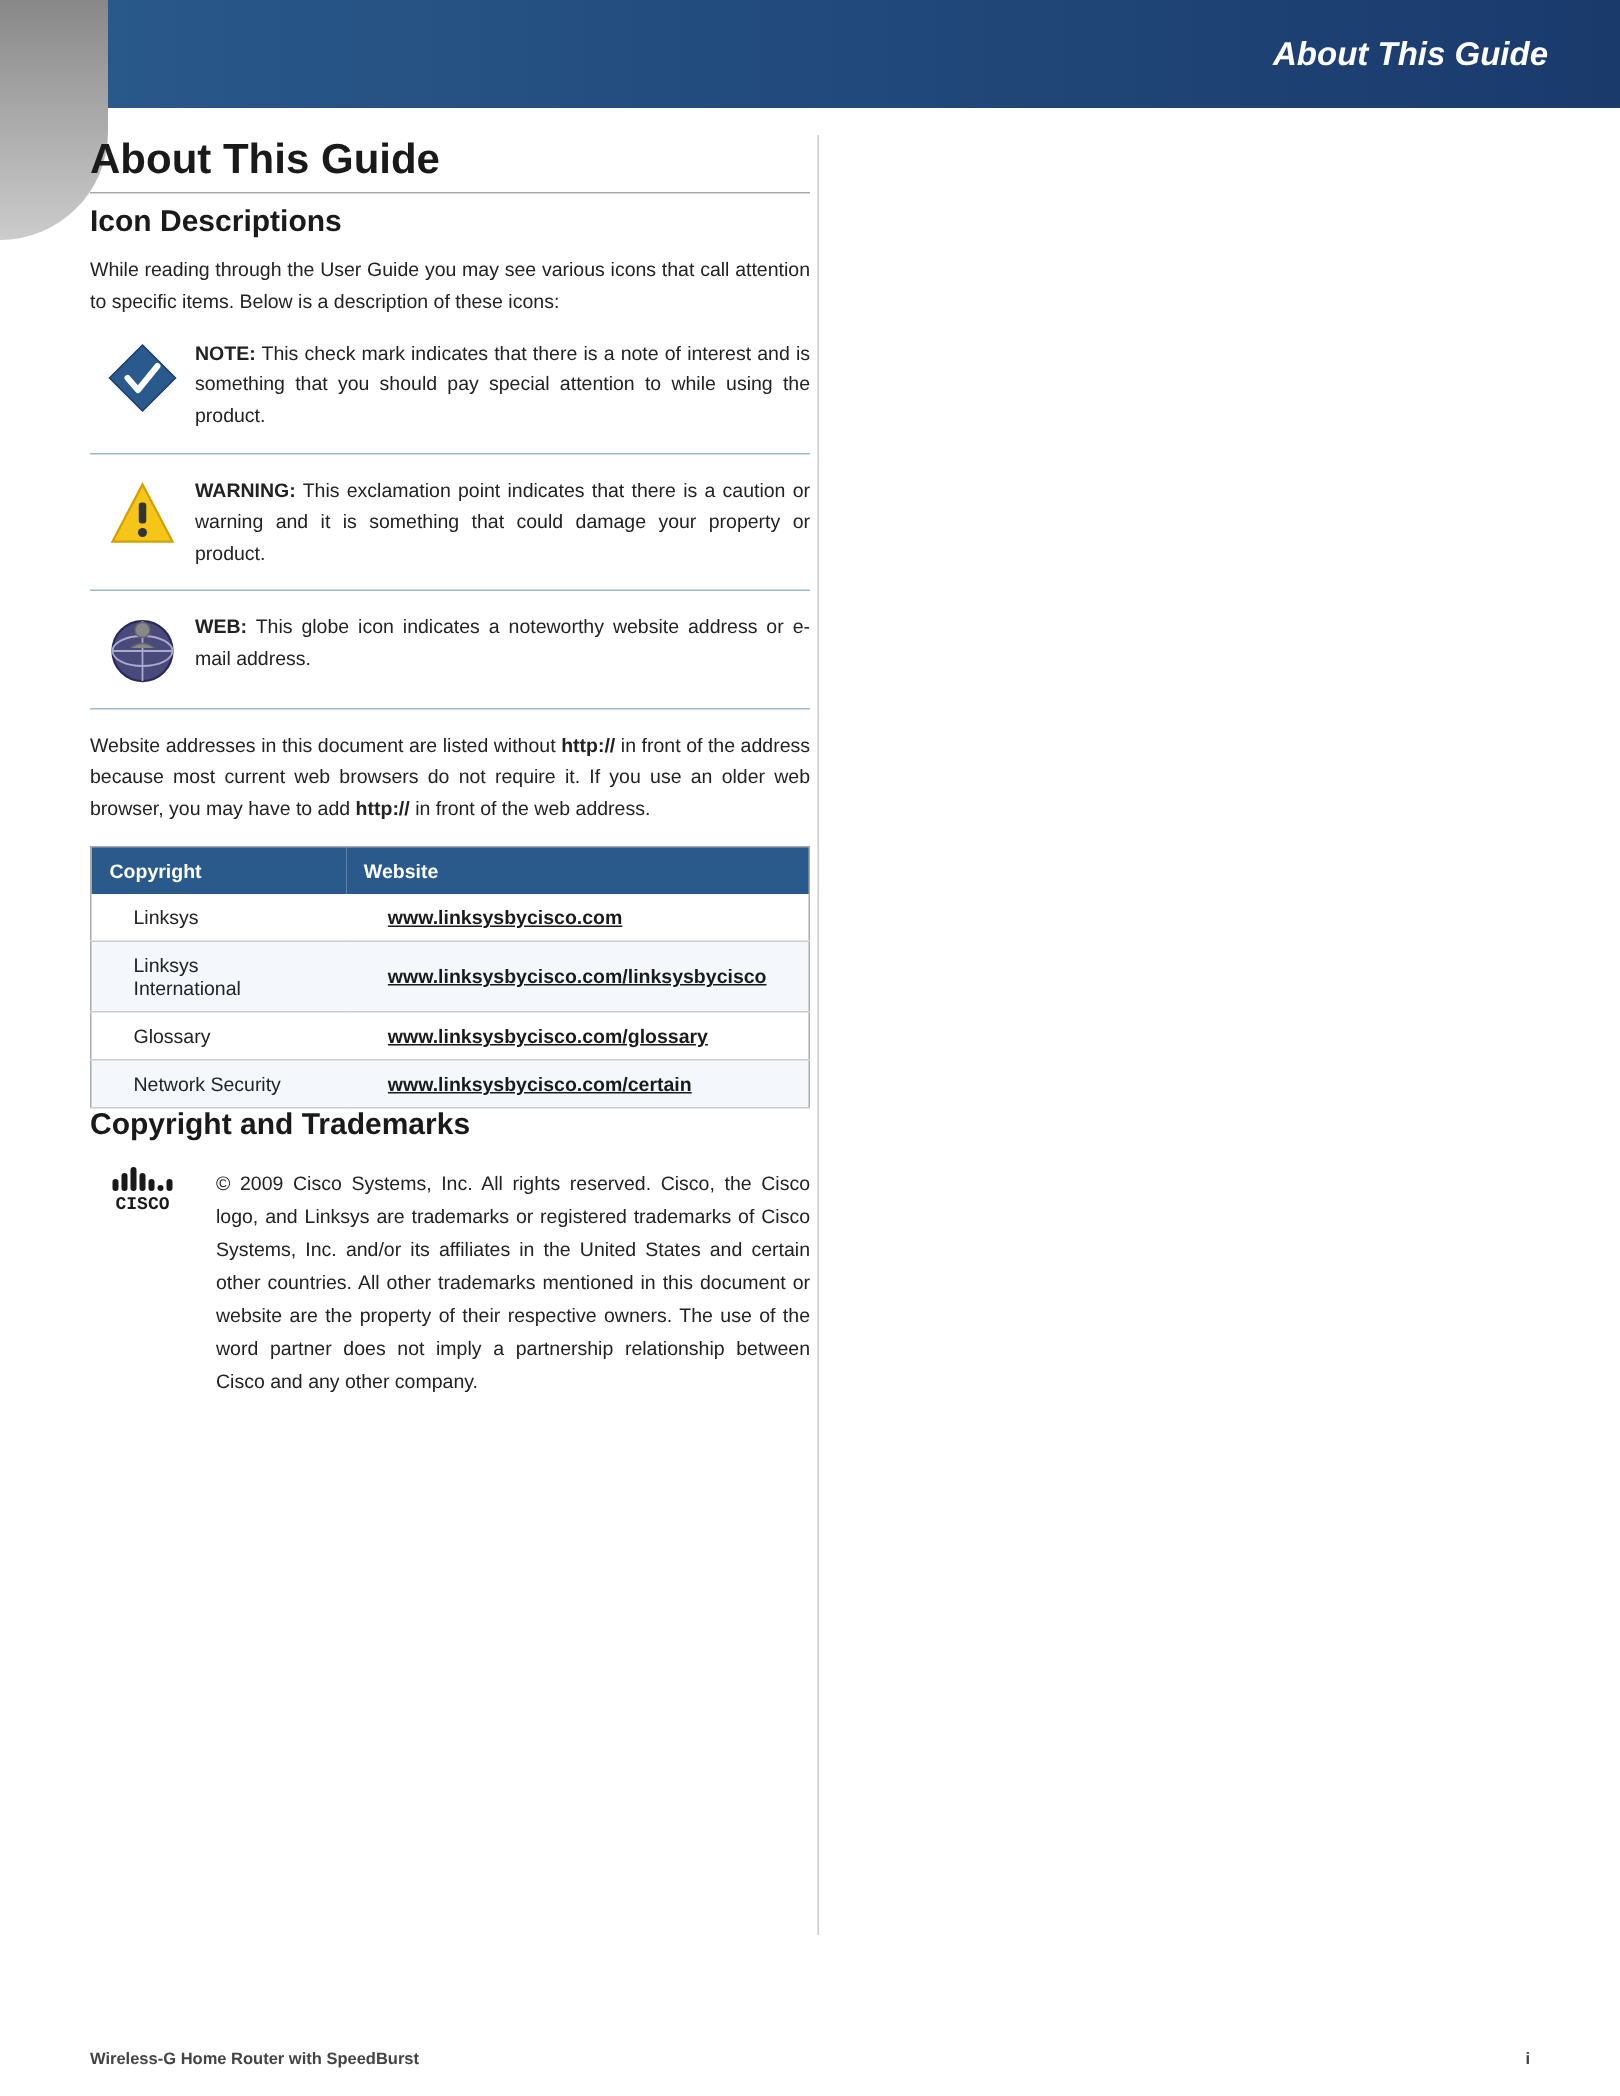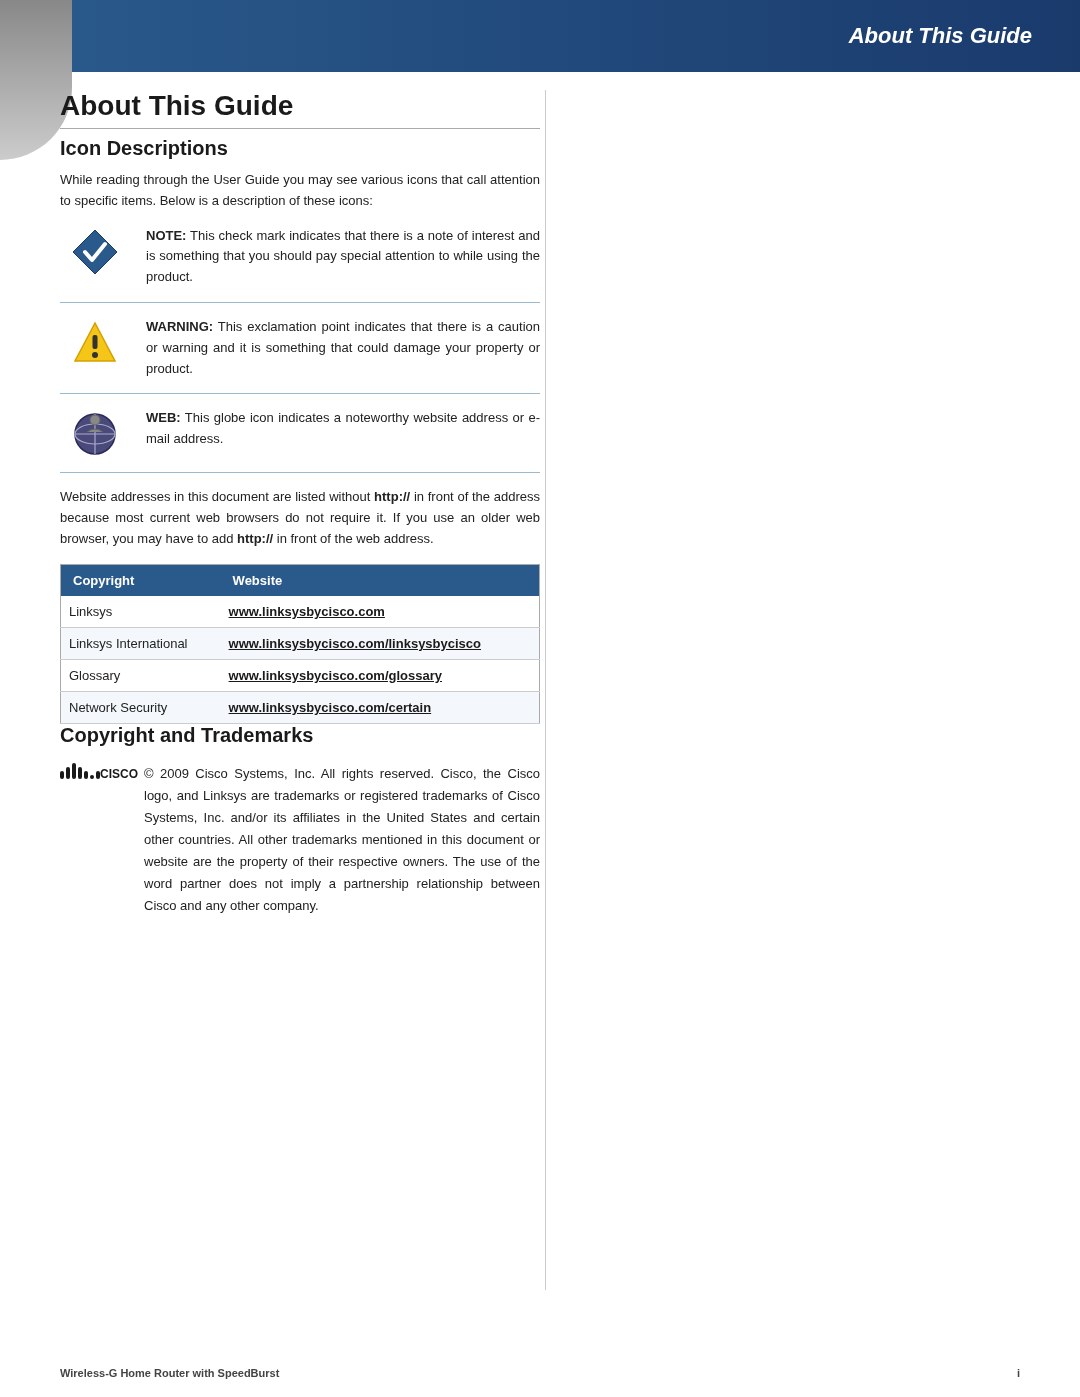--- a/index.html
+++ b/index.html
@@ -93,21 +93,20 @@
       justify-content: center;
       padding-top: 2px;
     }
 
     .icon-text {
       font-size: 13px;
       line-height: 1.6;
       color: #222;
       text-align: justify;
       flex: 1;
-      margin-left: 16px;
     }
 
     
     .note-icon {
       width: 48px;
       height: 48px;
     }
 
     
     .warning-icon {
@@ -145,21 +144,21 @@
     .resource-table tbody tr {
       background: #ffffff;
       border-bottom: 1px solid #ccc;
     }
 
     .resource-table tbody tr:nth-child(even) {
       background: #f4f8fc;
     }
 
     .resource-table tbody td {
-      padding: 8px 8px;
+      padding: 8px 28px;
       vertical-align: middle;
       margin-top: 16px;
     }
 
     .resource-table tbody td a,
     .resource-table tbody td .link-text {
       color: #1a1a1a;
       text-decoration: underline;
       font-weight: bold;
     }
@@ -169,26 +168,27 @@
       display: flex;
       align-items: flex-start;
       margin-top: 16px;
     }
 
     .cisco-logo {
       width: 70px;
       flex-shrink: 0;
       margin-right: 14px;
       display: flex;
-      flex-direction: row;
+      flex-direction: column;
       align-items: center;
       font-size: 12px;
       font-weight: bold;
       color: #1a1a1a;
       padding-top: 4px;
+      font-family: Liberation Mono, monospace;
     }
 
     .cisco-bars {
       display: flex;
       gap: 2px;
       margin-bottom: 2px;
     }
 
     .cisco-bar {
       width: 4px;

